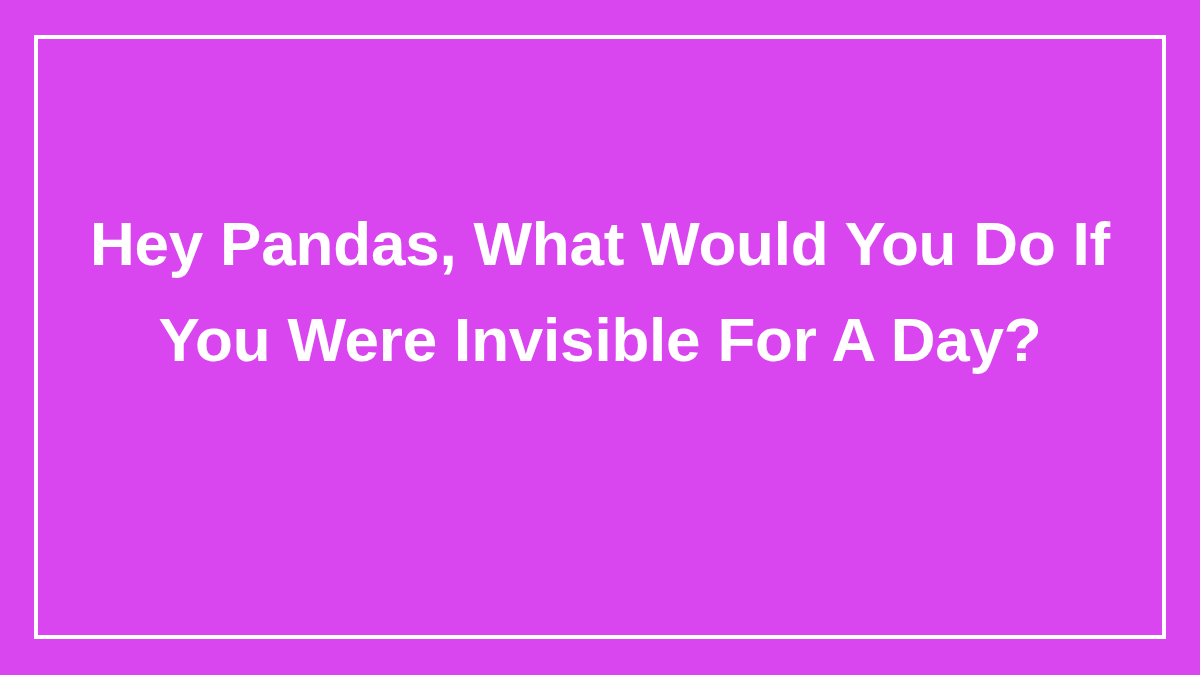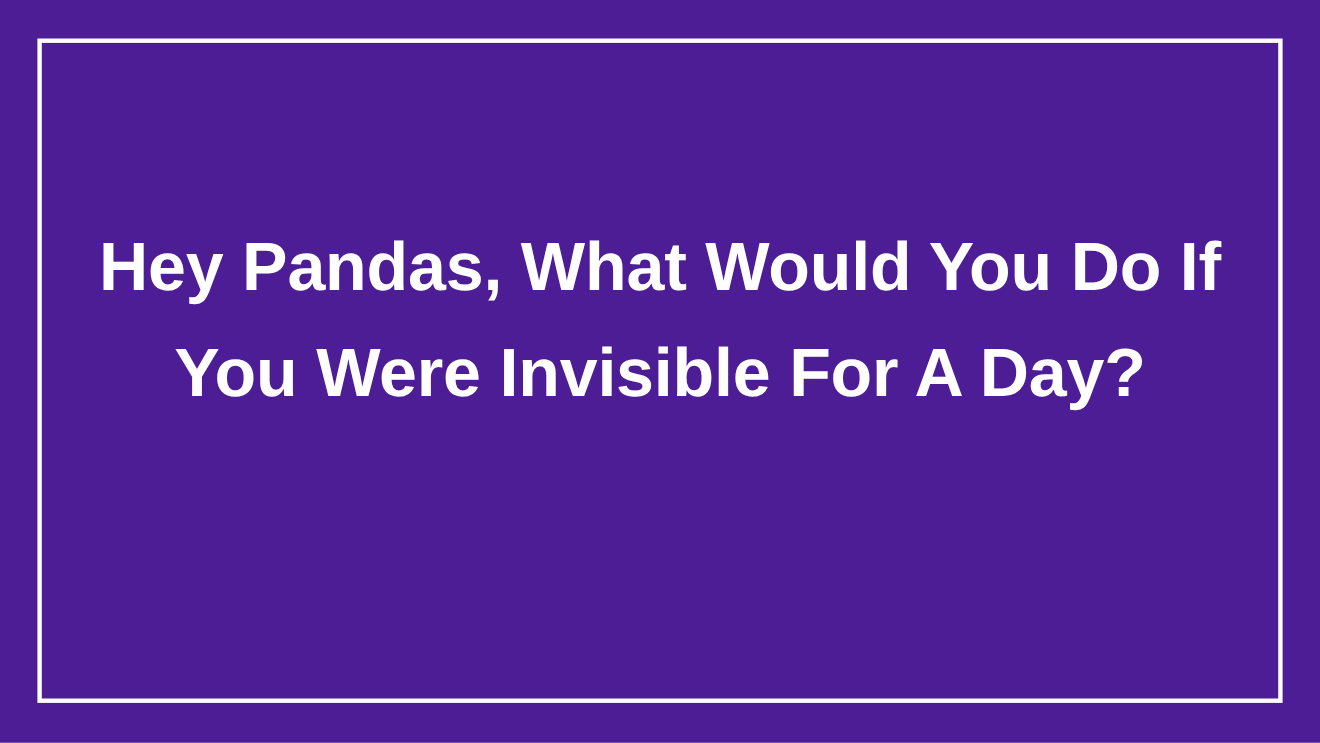--- a/index.html
+++ b/index.html
@@ -10,21 +10,21 @@
     width: 1200px;
     height: 675px;
     overflow: hidden;
     font-family: "Liberation Sans", sans-serif;
   }
 
   .poster {
     position: relative;
     width: 1200px;
     height: 675px;
-    background: #4c1d95;
+    background: #d946ef;
     box-sizing: border-box;
   }
 
   .poster-frame {
     position: absolute;
     left: 34px;
     top: 35px;
     width: 1132px;
     height: 604px;
     border: 4px solid #ffffff;

